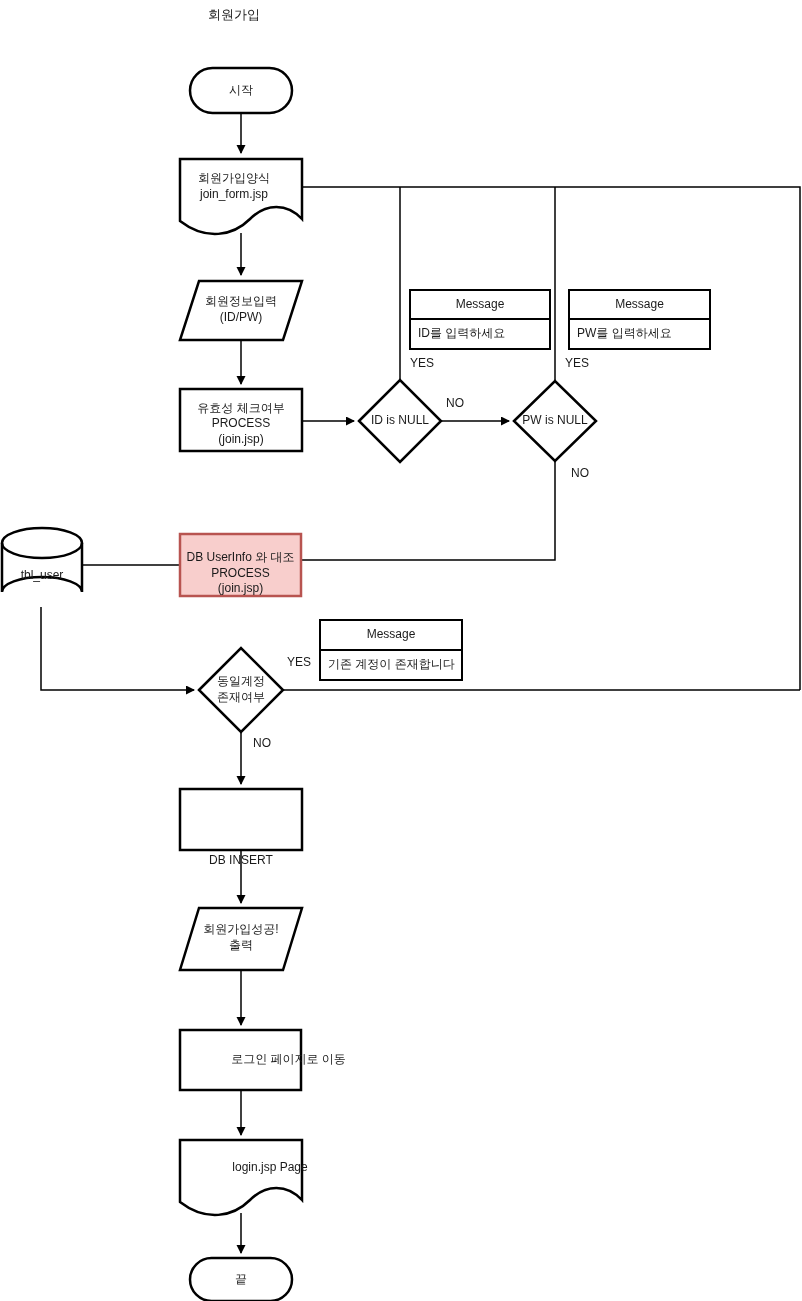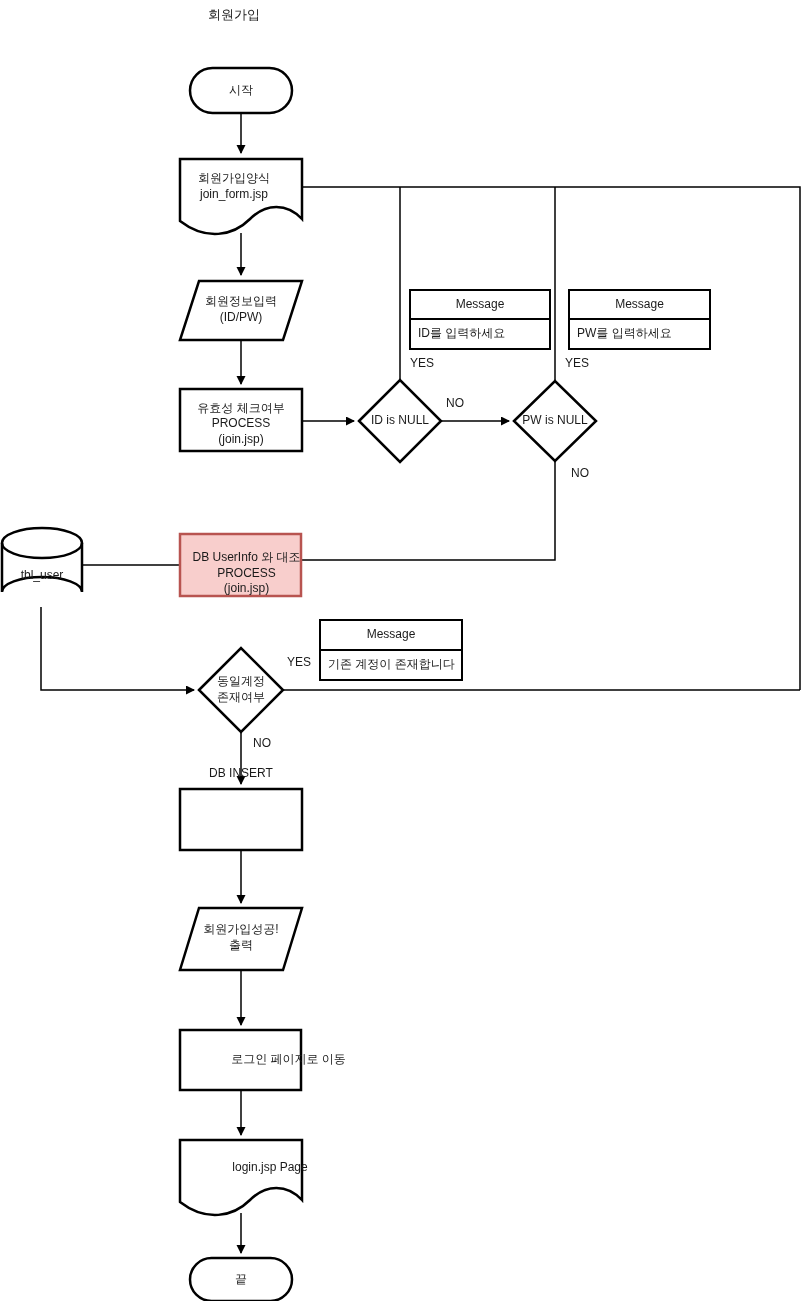--- a/index.html
+++ b/index.html
@@ -107,34 +107,34 @@
   <div class="lbl" style="left:180px;top:392px;width:122px;height:64px;">
     <span>유효성 체크여부</span>
     <span>PROCESS</span>
     <span>(join.jsp)</span>
   </div>
 
   <div class="lbl" style="left:359px;top:380px;width:82px;height:82px;">ID is NULL</div>
 
   <div class="lbl" style="left:512px;top:381px;width:86px;height:80px;">PW is NULL</div>
 
-  <div class="lbl" style="left:180px;top:537px;width:121px;height:73px;padding-left:6px;">
+  <div class="lbl" style="left:180px;top:537px;width:121px;height:73px;">
     <span>DB UserInfo 와 대조</span>
     <span>PROCESS</span>
     <span>(join.jsp)</span>
   </div>
 
   <div class="lbl" style="left:2px;top:562px;width:80px;height:28px;">tbl_user</div>
 
   <div class="lbl" style="left:199px;top:662px;width:84px;height:56px;">
     <span>동일계정</span>
     <span>존재여부</span>
   </div>
 
-  <div class="lbl" style="left:180px;top:743px;width:122px;height:61px;">DB INSERT</div>
+  <div class="lbl" style="left:180px;top:830px;width:122px;height:61px;">DB INSERT</div>
 
   <div class="lbl" style="left:180px;top:912px;width:122px;height:52px;">
     <span>회원가입성공!</span>
     <span>출력</span>
   </div>
 
   <div class="lbl" style="left:178px;top:1030px;width:125px;height:60px;margin-left:48px;">로그인 페이지로 이동</div>
 
   <div class="lbl" style="left:180px;top:1146px;width:122px;height:44px;margin-left:29px;">login.jsp Page</div>
 

